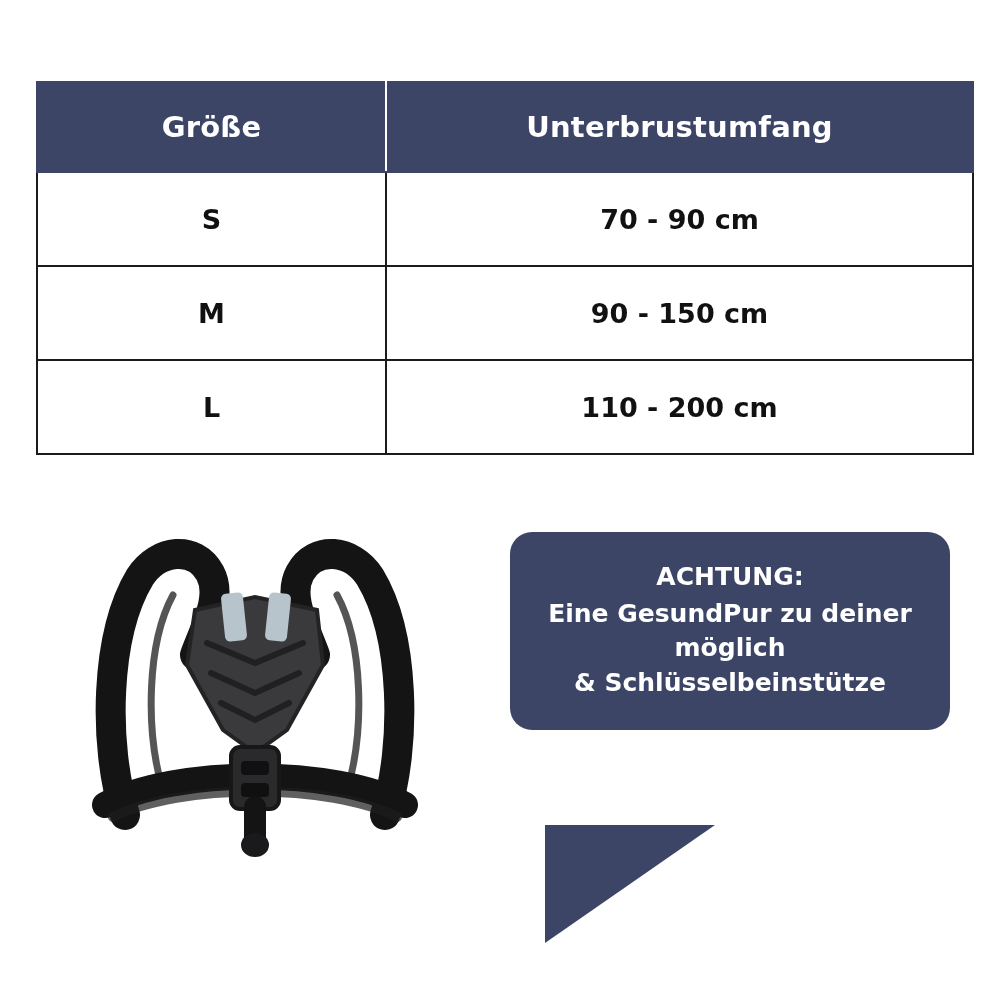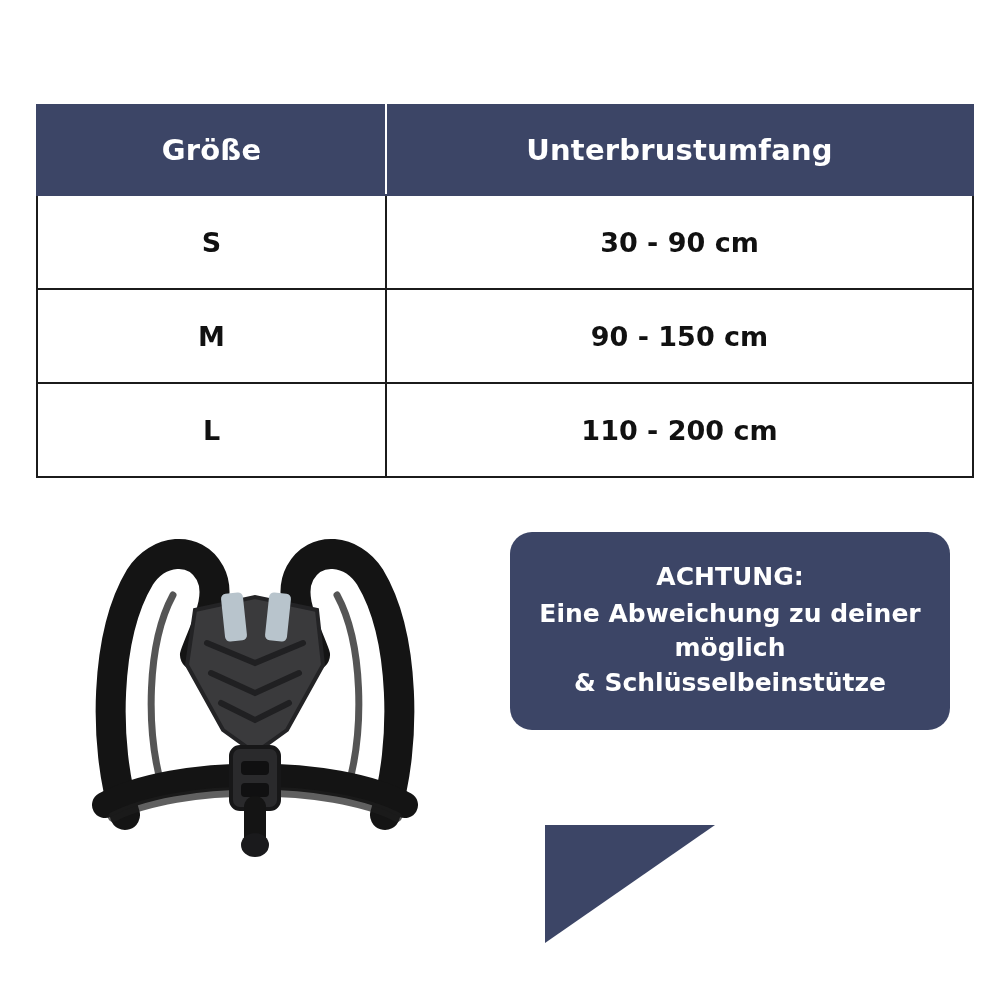--- a/index.html
+++ b/index.html
@@ -12,21 +12,21 @@
     background: #ffffff;
     font-family: "DejaVu Sans", sans-serif;
     overflow: hidden;
     position: relative;
   }
 
   
   .size-table {
     position: absolute;
     left: 36px;
-    top: 104px;
+    top: 81px;
     width: 928px;
     border-collapse: collapse;
     table-layout: fixed;
   }
   .size-table th,
   .size-table td {
     border: 2px solid #1b1b1b;
     text-align: center;
     font-weight: bold;
     color: #111111;
@@ -107,21 +107,21 @@
 <table class="size-table">
   <thead>
     <tr>
       <th class="col-size">Größe</th>
       <th class="col-range">Unterbrustumfang</th>
     </tr>
   </thead>
   <tbody>
     <tr>
       <td class="col-size">S</td>
-      <td class="col-range">30 - 90 cm</td>
+      <td class="col-range">70 - 90 cm</td>
     </tr>
     <tr>
       <td class="col-size">M</td>
       <td class="col-range">90 - 150 cm</td>
     </tr>
     <tr>
       <td class="col-size">L</td>
       <td class="col-range">110 - 200 cm</td>
     </tr>
   </tbody>
@@ -156,19 +156,19 @@
       <rect x="186" y="246" width="28" height="14" rx="4" fill="#101011"></rect>
       <rect x="186" y="268" width="28" height="14" rx="4" fill="#101011"></rect>
 
       <path d="M200 292 L200 330" stroke="#141414" stroke-width="22" stroke-linecap="round"></path>
       <ellipse cx="200" cy="330" rx="14" ry="12" fill="#1a1a1c"></ellipse>
     </svg>
   </div>
 
   <div class="callout">
     <p class="attention">ACHTUNG:</p>
-    <p>Eine Abweichung zu deiner</p>
+    <p>Eine GesundPur zu deiner</p>
     <p>möglich</p>
     <p>&amp; Schlüsselbeinstütze</p>
   </div>
   <div class="callout-tail"></div>
 
 </div>
 
 </body></html>

